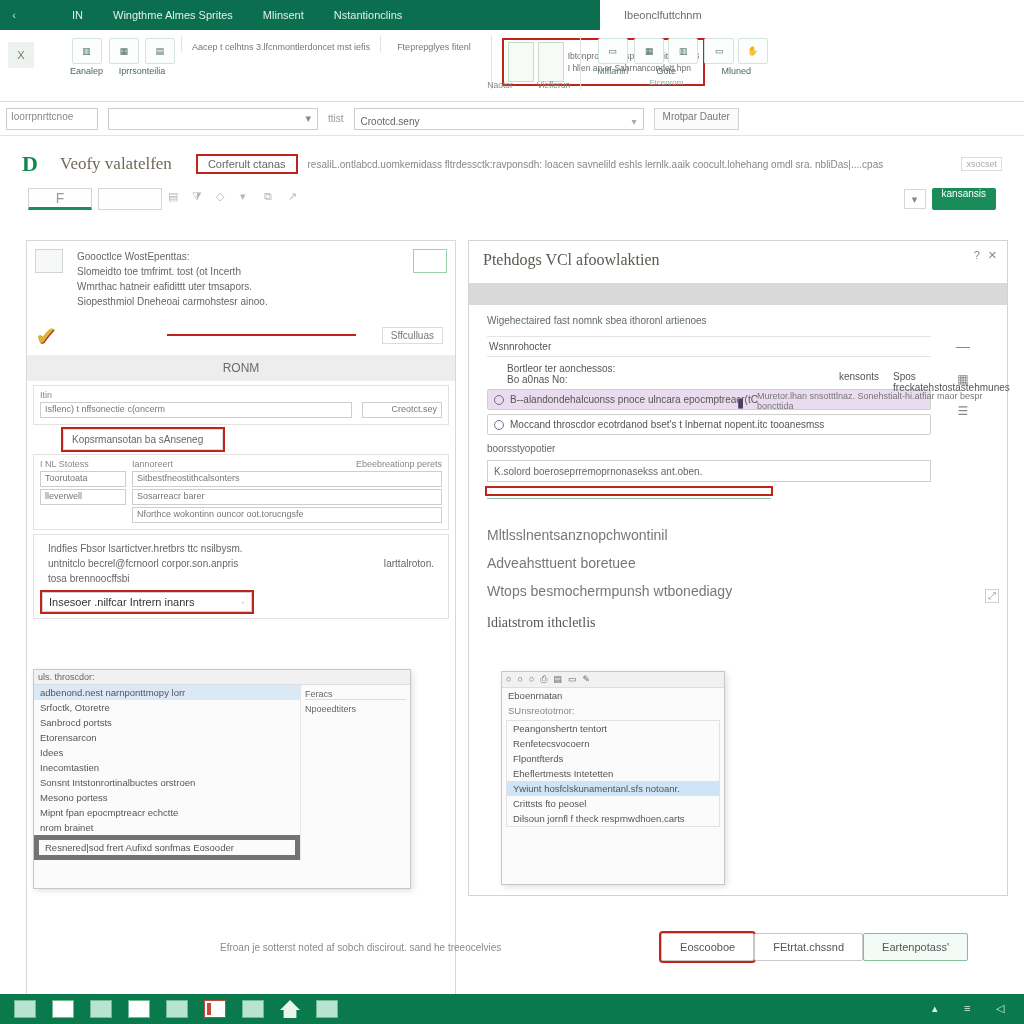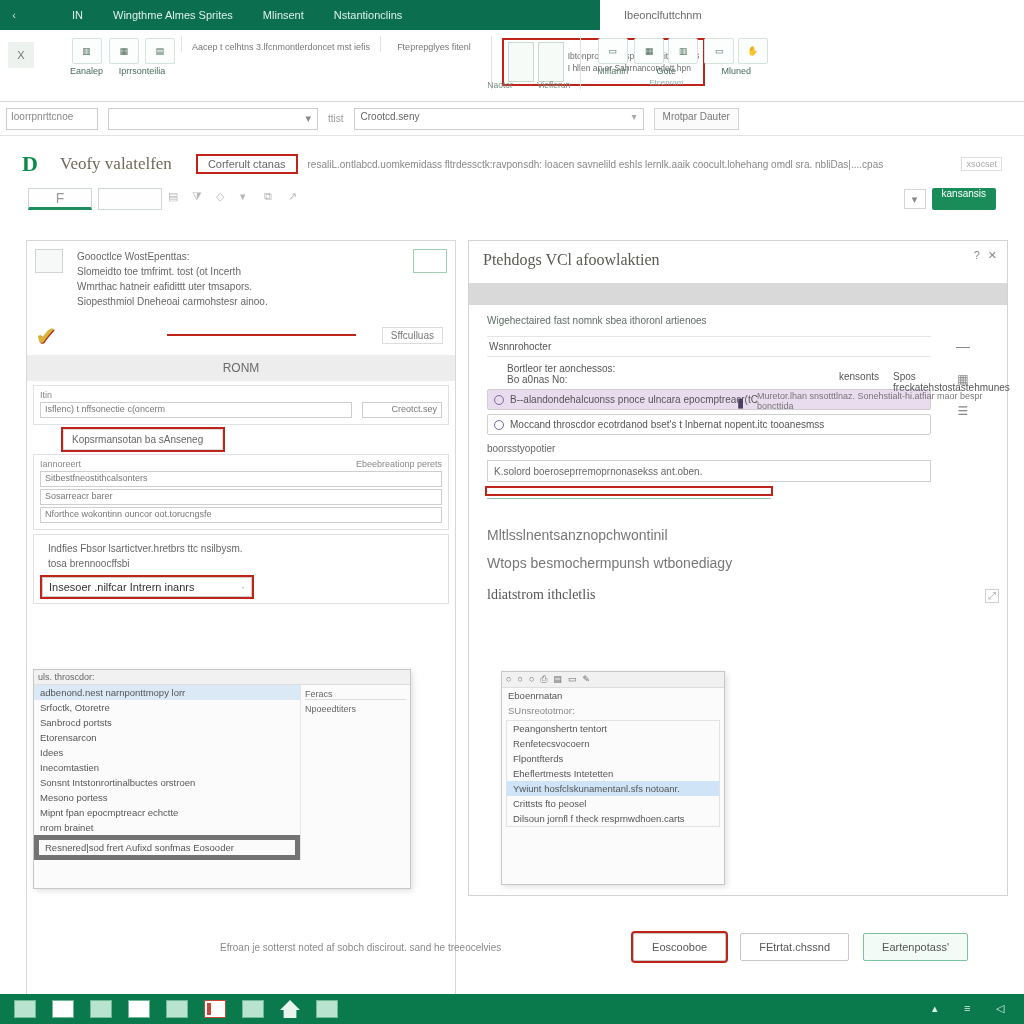--- a/index.html
+++ b/index.html
@@ -24,21 +24,21 @@
   .redbox{border:2px solid #c02418;padding:2px 4px;display:flex;gap:4px;align-items:center;margin-top:2px}
   .redbox .mini{width:26px;height:40px;border:1px solid #c7dacc;background:#f6fbf7}
   .redbox .lines{font-size:8.5px;color:#6d6d6d;line-height:12px}
   .ribbon .sep{width:1px;height:54px;background:#e2e2e2;margin:0 4px}
   .ribbon .lbl{position:absolute;bottom:2px;font-size:9px;color:#5a7a68}
   
   .frow{height:34px;border-bottom:1px solid #e3e3e3;display:flex;align-items:center;padding:0 6px;gap:10px}
   .namebox{width:92px;height:22px;border:1px solid #ccc;background:#fff;font-size:10px;color:#888;padding:2px 4px}
   .fxbox{flex:0 0 210px;height:22px;border:1px solid #ccc;background:#fff;display:flex;align-items:center;justify-content:flex-end;padding-right:6px;color:#888}
   .flbl{font-size:10px;color:#999}
-  .fxinput{flex:1;height:22px;border:1px solid #ccc;background:#fff;font-size:10px;color:#666;padding:2px 6px;display:flex;align-items:flex-start;max-width:290px}
+  .fxinput{flex:1;height:22px;border:1px solid #ccc;background:#fff;font-size:10px;color:#666;padding:2px 6px;display:flex;align-items:flex-end;max-width:290px}
   .fxinput::after{content:"▾";margin-left:auto;color:#aaa}
   .actbtn{height:22px;padding:2px 8px;border:1px solid #d2d2d2;font-size:10px;color:#777;background:#fbfbfb}
   
   .docstrip{height:32px;display:flex;align-items:center;gap:10px;padding:0 22px;margin-top:12px}
   .dlogo{width:28px;height:26px;color:#0b8a4a;font:700 22px/26px Georgia,serif}
   .dtitle{font:400 17px Georgia,serif;color:#706a5a}
   .redtag{border:2px solid #c02418;padding:2px 10px;font-size:11px;color:#666;margin-left:14px}
   .desc{font-size:10px;color:#888;white-space:nowrap;overflow:hidden;flex:1}
   
   .tbar{height:30px;display:flex;align-items:center;gap:6px;padding:0 28px;margin-top:4px}
@@ -80,21 +80,21 @@
   .rp-colhead .c1{flex:0 0 320px}
   .rp-opt{border:1px solid #cfcfcf;border-radius:2px;margin:4px 0;padding:4px 6px;font-size:10px;color:#555;display:flex;align-items:center;gap:6px}
   .rp-opt.purple{background:#eadcef}
   .rp-opt .dot{width:10px;height:10px;border:1px solid #7a689a;border-radius:50%}
   .rp-longfield{border:1px solid #cfcfcf;height:22px;margin:6px 0;font-size:10px;color:#666;padding:2px 6px;display:flex;align-items:center}
   .rp-redbar{height:6px;background:#fff;outline:2px solid #c02418;margin:4px 0;width:64%}
   .rp-greenline{height:1px;background:#8fc7a8;margin-bottom:4px;width:64%}
   .rp-par{font-size:14px;color:#777;margin:12px 0}
   .rp-subhdr{font:400 14px Georgia,serif;color:#555;margin:16px 0 6px 18px}
   
-  .dlg-btns{position:absolute;left:0;bottom:54px;width:1024px;height:46px;display:flex;align-items:center;justify-content:flex-end;gap:14px;padding-right:56px}
+  .dlg-btns{position:absolute;left:0;bottom:54px;width:1024px;height:46px;display:flex;align-items:center;justify-content:flex-end;padding-right:56px}
   .dlg-btns .hint{position:absolute;left:220px;font-size:10px;color:#8a8a8a}
   .btn{height:28px;padding:0 18px;border:1px solid #c8c8c8;background:#fff;font-size:11px;color:#555;display:flex;align-items:center;border-radius:2px}
   .btn.red{outline:2px solid #c02418}
   .btn.grn{border-color:#7fc29b;background:#f3fbf6}
   
   .taskbar{position:absolute;left:0;bottom:0;width:1024px;height:30px;background:#0a7a4d;display:flex;align-items:center;gap:16px;padding:0 14px}
   .taskbar .ti{width:22px;height:18px;background:#b7e3cf;border:1px solid #6fb995}
   .taskbar .ti.white{background:#fff}
   .taskbar .ti.red{background:#fff;border-color:#c24a3a;position:relative}
   .taskbar .ti.red::after{content:"";position:absolute;left:2px;top:2px;width:4px;height:12px;background:#c24a3a}
@@ -241,33 +241,42 @@
       <div class="lab">Itin</div>
       <div style="display:flex;gap:10px">
         <div class="field" style="flex:1">Isflenc) t nffsonectie c(oncerm</div>
         <div class="field" style="flex:0 0 80px;text-align:right">Creotct.sey</div>
       </div>
     </div>
 
     <div class="kbox red" style="width:160px;margin-left:36px">Kopsrmansotan ba sAnseneg</div>
 
     <div class="subpanel" style="display:flex;gap:6px;flex-wrap:wrap">
+      <div style="flex:0 0 86px">
+        <div class="lab">I NL  Stotess</div>
+        <div class="field">Toorutoata</div>
+        <div class="field">lleverwell</div>
+      </div>
       <div style="flex:1">
         <div style="display:flex;gap:16px">
           <div class="lab">Iannoreert</div>
           <div class="lab" style="margin-left:auto">Ebeebreationp perets</div>
         </div>
         <div class="field">Sitbestfneostithcalsonters</div>
         <div class="field">Sosarreacr barer</div>
         <div class="field">Nforthce  wokontinn ouncor oot.torucngsfe</div>
       </div>
     </div>
 
     <div style="border:1px solid #e0e0e0;margin:4px 6px;padding:6px 8px">
       <div class="row">Indfies   Fbsor lsartictver.hretbrs ttc  nsilbysm.</div>
+      <div style="display:flex">
+        <div class="row" style="flex:1">untnitclo becrel@fcrnoorl corpor.son.anpris</div>
+        <div class="row">Iarttalroton.</div>
+      </div>
       <div class="row">tosa brennoocffsbi</div>
       <div class="field redfield" style="height:20px;margin-top:6px;width:210px;padding:2px 6px;border:1px solid #cfcfcf;display:flex;align-items:center;justify-content:space-between">
         <span>Insesoer .nilfcar Intrern inanrs</span>
           <span style="color:#999">·</span>
       </div>
     </div>
 
     <div class="miniwin" style="left:6px;top:428px;width:378px;height:220px">
       <div class="hdr">uls. throscdor:</div>
       <div style="display:flex">
@@ -334,20 +343,21 @@
 
       <div style="position:absolute;top:130px;left:370px;display:flex;gap:14px;font-size:10px;color:#555">
         <span>kensonts</span>
         <span>Spos freckatehstostastehmunes</span>
       </div>
       <div style="position:absolute;top:154px;left:268px;font-size:13px;color:#4a3e63">▮</div>
       <div style="position:absolute;top:150px;left:288px;font-size:9px;color:#777;width:230px">Muretor.lhan snsotttlnaz. Sonehstialt-hi.atfiar maor bespr  boncttida</div>
 
       <div style="margin-top:24px">
         <div class="rp-par">Mltlsslnentsanznopchwontinil</div>
+        <div class="rp-par">Adveahsttuent boretuee</div>
         <div class="rp-par">Wtops  besmochermpunsh wtbonediagy</div>
       </div>
     </div>
 
     <div class="rp-subhdr">ldiatstrom  ithcletlis</div>
 
     <div class="miniwin" style="left:32px;top:430px;width:224px;height:214px">
       <div class="hdr" style="display:flex;gap:6px">
         <span>○</span>
         <span>○</span>

